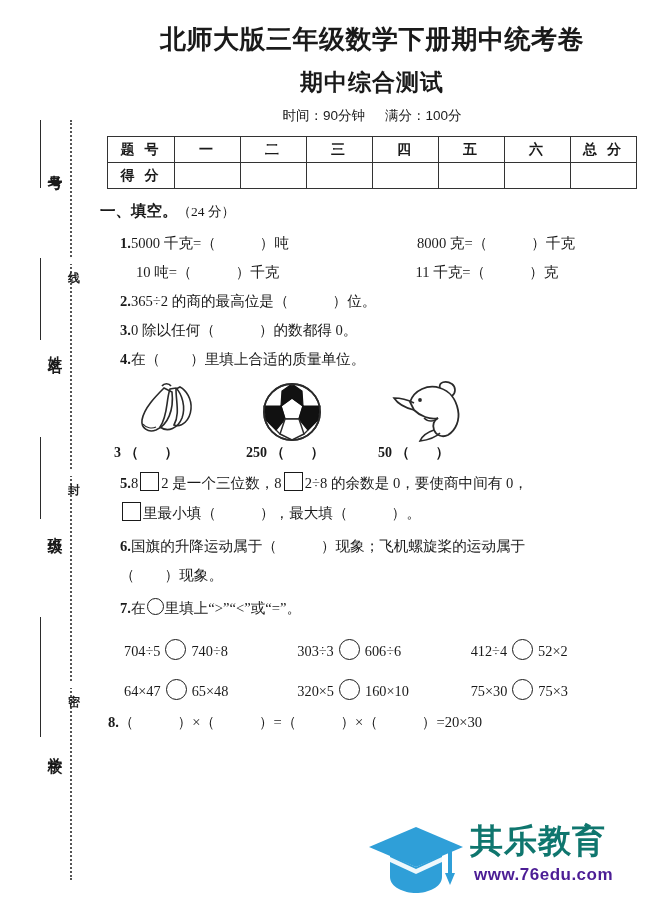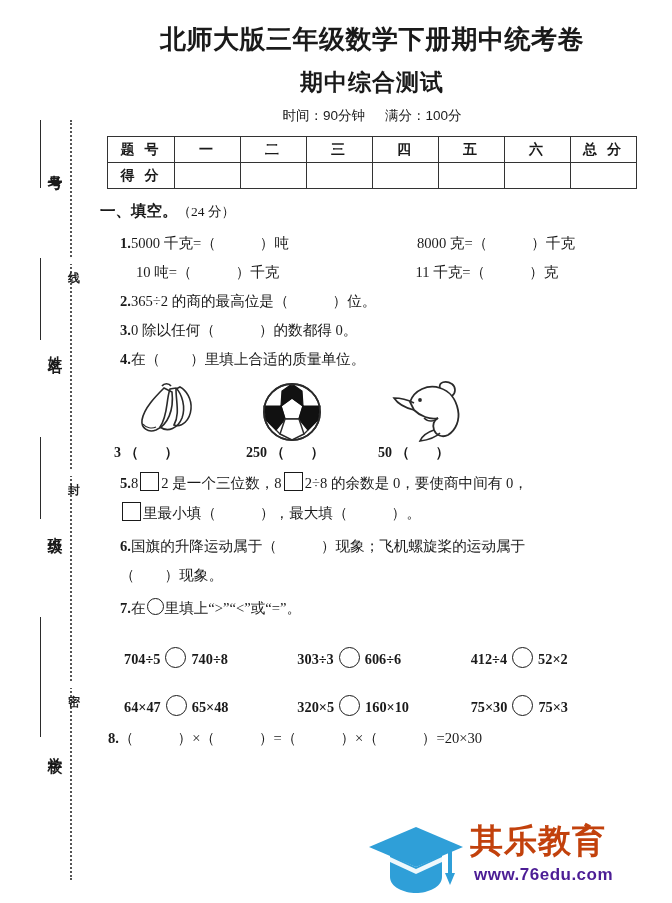--- a/index.html
+++ b/index.html
@@ -186,45 +186,45 @@
     font-family: "Liberation Serif", "DejaVu Serif", serif;
     font-weight: bold;
     font-size: 14px;
     padding-left: 2px;
     white-space: nowrap;
   }
   .pic-label .ib { display: inline-block; width: 26px; }
 
   
   .cmp-row {
-    margin: 27px 0 0 26px;
+    margin: 19px 0 0 26px;
     display: flex;
     width: 520px;
     font-size: 14.3px;
-    font-weight: bold;
+    font-weight: normal;
     white-space: nowrap;
   }
   .cmp-item { width: 174px; }
 
   
   #watermark {
     position: absolute;
     right: 6px;
     bottom: 6px;
     width: 300px;
     height: 82px;
     pointer-events: none;
   }
   #wm-text {
     position: absolute;
     left: 104px; top: 4px;
     font-family: "Liberation Sans", "DejaVu Sans", sans-serif;
     font-weight: bold;
     font-size: 33px;
-    color: #c2410c;
+    color: #0f766e;
     letter-spacing: 1px;
     white-space: nowrap;
   }
   #wm-url {
     position: absolute;
     left: 108px; top: 50px;
     font-family: "Liberation Sans", "DejaVu Sans", sans-serif;
     font-weight: bold;
     font-size: 17px;
     color: #4c1d95;

